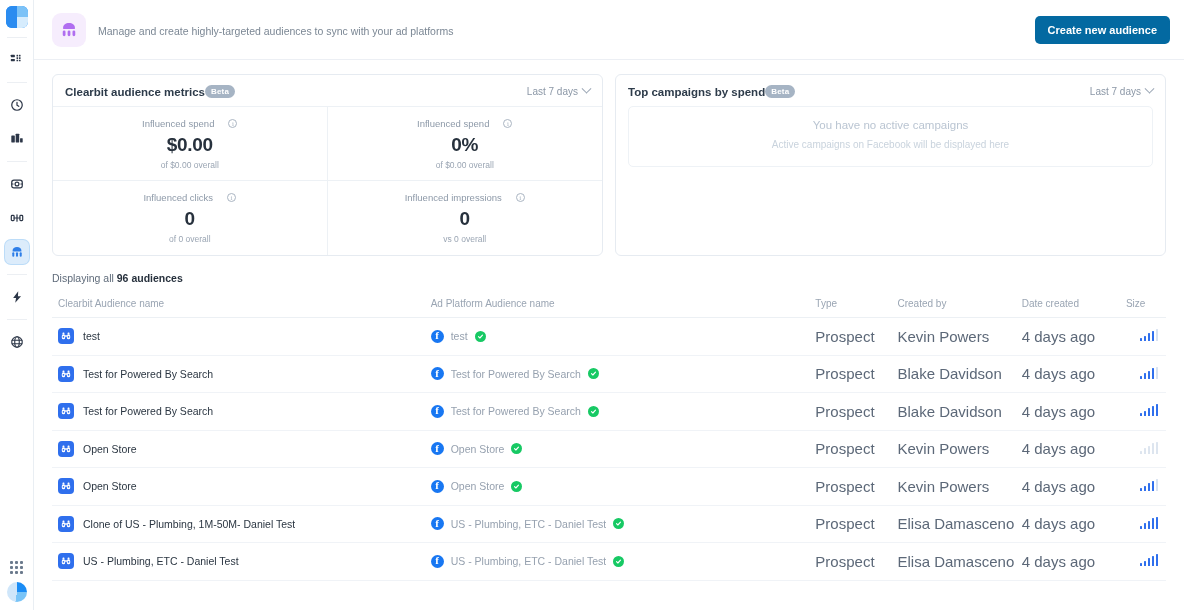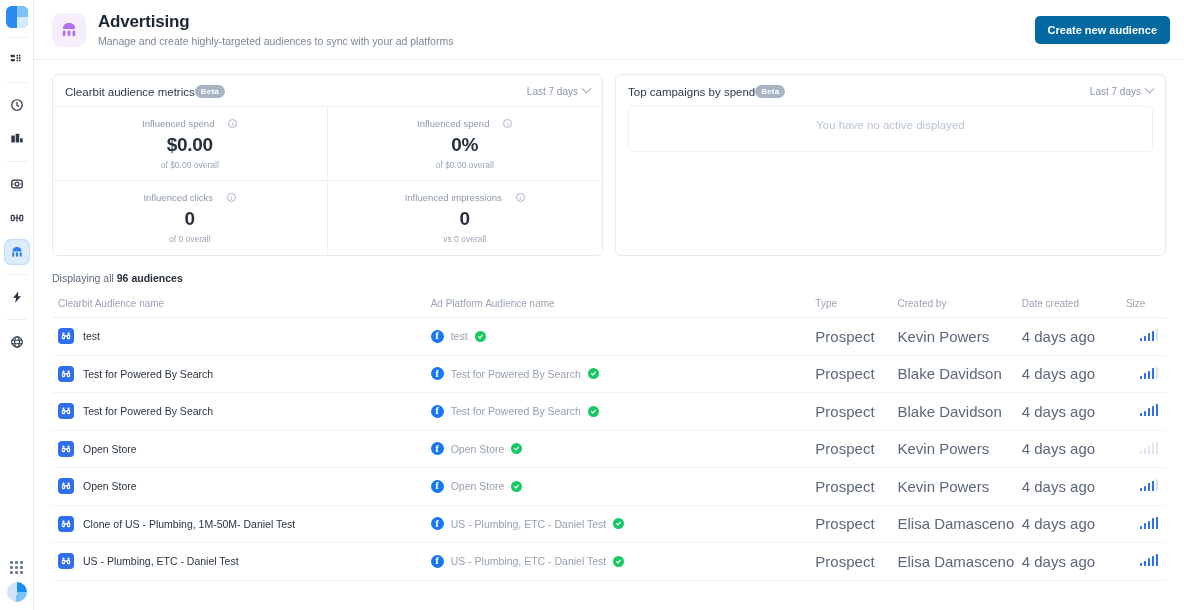--- a/index.html
+++ b/index.html
@@ -91,21 +91,21 @@
   .cards-row { display: flex; gap: 12px; padding: 0 8px; }
   .card {
     flex: 1; border: 1px solid #e6ebf1; border-radius: 6px;
     background: #fff; min-height: 182px;
     display: flex; flex-direction: column;
   }
   .card-head {
     display: flex; align-items: center;
     padding: 10px 12px 8px 12px;
   }
-  .card-title { font-size: 11.5px; color: #2d3b4a; font-weight: 400; }
+  .card-title { font-size: 11.5px; color: #2d3b4a; font-weight: 700; }
   .beta-badge {
     background: #a6b4c4; color: #ffffff;
     font-size: 8px; font-weight: 700;
     padding: 2px 6px; border-radius: 8px;
     letter-spacing: .2px;
   }
   .range-select {
     margin-left: auto; font-size: 10px; color: #8b97a6;
     display: flex; align-items: center; gap: 5px; cursor: pointer;
   }
@@ -335,21 +335,20 @@
     <div class="header">
       <div class="header-icon">
         <svg width="20" height="20" viewBox="0 0 16 16" fill="#b06ef0">
           <path d="M8 2.4c-2.7 0-4.7 1.6-4.7 3.6v1.2h9.4V6c0-2-2-3.6-4.7-3.6z"></path>
           <rect x="3.0" y="8.3" width="2.2" height="4.6" rx="1.1"></rect>
           <rect x="6.9" y="8.3" width="2.2" height="4.6" rx="1.1"></rect>
           <rect x="10.8" y="8.3" width="2.2" height="4.6" rx="1.1"></rect>
         </svg>
       </div>
       <div class="header-text">
-        <div class="page-title">Advertising</div>
         <div class="page-sub">Manage and create highly-targeted audiences to sync with your ad platforms</div>
       </div>
       <button class="btn-primary">Create new audience</button>
     </div>
 
     <div class="content">
 
       <div class="cards-row">
 
         <div class="card">
@@ -404,21 +403,22 @@
         <div class="card">
           <div class="card-head">
             <span class="card-title">Top campaigns by spend</span>
             <span class="beta-badge">Beta</span>
             <span class="range-select">
               <span>Last 7 days</span>
               <span class="chev"></span>
             </span>
           </div>
           <div class="empty-box">
-            <div class="empty-title">You have no active displayed</div>
+            <div class="empty-title">You have no active campaigns</div>
+            <div class="empty-sub">Active campaigns on Facebook will be displayed here</div>
           </div>
         </div>
       </div>
 
       <div class="table-wrap">
         <div class="table-top">
           <div class="displaying"><span>Displaying all </span><b>96 audiences</b></div>
         </div>
 
         <table class="aud">

